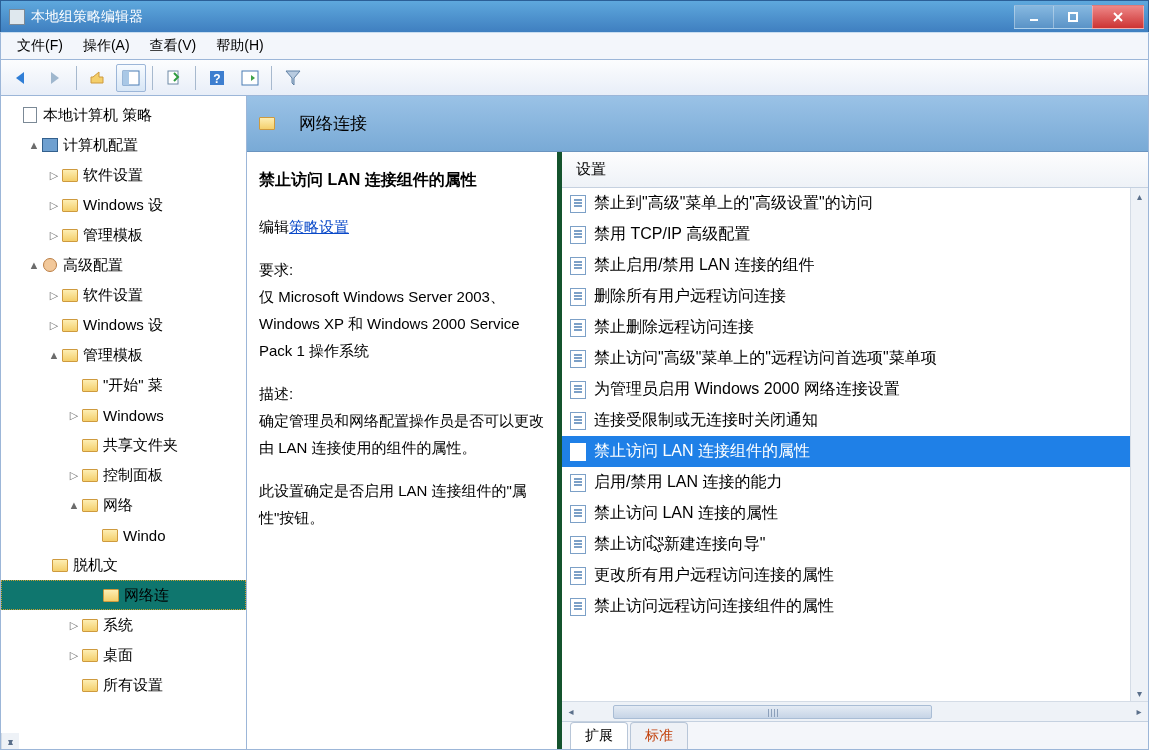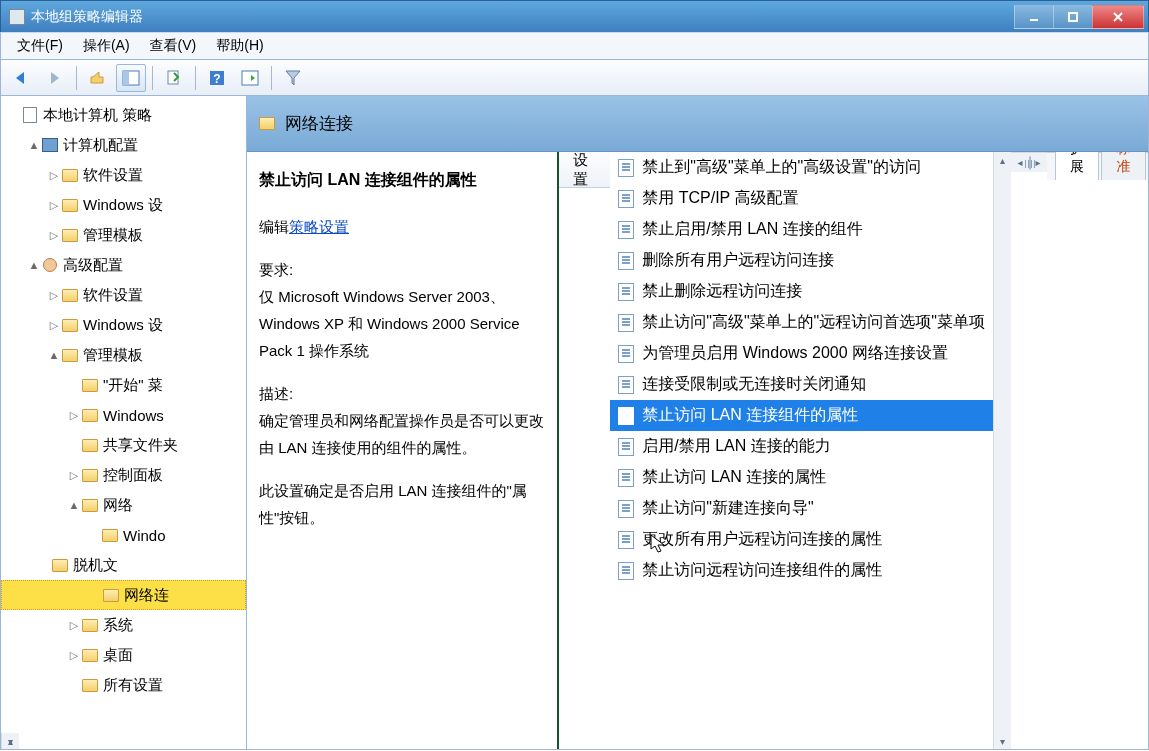--- a/index.html
+++ b/index.html
@@ -31,32 +31,32 @@
 .tree-scroll .thumb { position: absolute; top: 16px; left: 1px; right: 1px; height: 250px; background: linear-gradient(90deg,#e4ebf4,#c6d4e6); border: 1px solid #a9bdd5; border-radius: 2px; }
 .tree-scroll .arr { height: 16px; display: flex; align-items: center; justify-content: center; font-size: 10px; color: #5a6f8a; }
 .tree { flex: 1; overflow: hidden; font-size: 15px; padding-top: 4px; }
 .trow { display: flex; align-items: center; height: 30px; white-space: nowrap; }
 .trow .tw { width: 14px; text-align: center; font-size: 11px; color: #6b6b6b; }
 .trow .fi { width: 18px; height: 16px; margin-right: 4px; display: flex; align-items: center; justify-content: center; }
 .fold { display: inline-block; width: 16px; height: 13px; background: linear-gradient(#fdeeb3,#f4cf6b); border: 1px solid #ce9a3e; border-radius: 1px; }
 .doc { display: inline-block; width:14px; height:16px; background:#fff; border:1px solid #7b8996; }
 .comp { width:16px;height:14px;background:#6fa0d0;border:1px solid #33608d; }
 .usr { width:14px;height:14px;border-radius:50%;background:#f2c89a;border:1px solid #bb7f46; }
-.trow.sel { background:#fde047; border:1px dotted #c9a030; }
+.trow.sel { background:#0f766e; border:1px dotted #c9a030; }
 
 
 .right { flex: 1; display: flex; flex-direction: column; }
-.header-band { height: 56px; background: linear-gradient(#9ac2e6,#79aad6); border-bottom: 1px solid #6a94bf; display: flex; align-items: center; padding: 0 12px; gap: 10px; font-size: 17px; }
+.header-band { height: 56px; background: linear-gradient(#9ac2e6,#79aad6); border-bottom: 1px solid #6a94bf; display: flex; align-items: center; padding: 0 12px; gap: 24px; font-size: 17px; }
 .content { flex: 1; display: flex; overflow: hidden; }
 .detail { width: 310px; padding: 14px 12px; font-size: 15px; line-height: 1.8; overflow: hidden; }
 .detail h2 { font-size: 16px; font-weight: bold; margin-bottom: 18px; }
 .detail a { color: #0a49c8; text-decoration: underline; }
 .detail p { margin-top: 16px; }
 
-.list-wrap { flex: 1; display: flex; flex-direction: row; border-left: 2px solid #14532d; }
+.list-wrap { flex: 1; display: flex; flex-direction: column; border-left: 5px solid #14532d; }
 .list-header { height: 36px; display: flex; align-items: center; background: linear-gradient(#fdfdfe,#eef2f7); border-bottom: 1px solid #c5d1e0; padding: 0 14px; font-size: 15px; }
 .list-scroll-area { flex:1; display:flex; }
 .list { flex: 1; overflow: hidden; }
 .vscroll { width:18px; background:#eef2f7; border-left:1px solid #d4dce6; position:relative; }
 .vscroll .arr { height:16px; display:flex; align-items:center; justify-content:center; font-size:10px; color:#5a6f8a;}
 .vscroll .track { position:absolute; top:16px; bottom:16px; left:1px; right:1px; }
 .lrow { display:flex; align-items:center; height:31px; padding:0 8px; font-size:16px; white-space:nowrap;}
 .lrow .lic { display:inline-block; width:16px; height:18px; border:1px solid #7ca0c7; background:#fff; margin-right:8px; position:relative;}
 .lrow .lic::after { content:""; position:absolute; top:3px; left:3px; right:3px; height:2px; background:#7ca0c7; box-shadow:0 3px 0 #7ca0c7,0 6px 0 #7ca0c7;}
 .lrow.sel { background:#1f80e7; color:#fff; }

